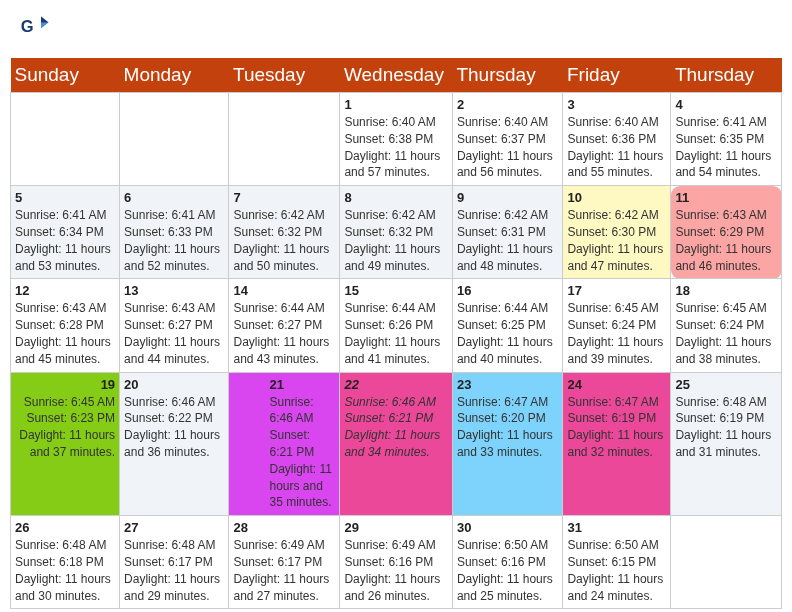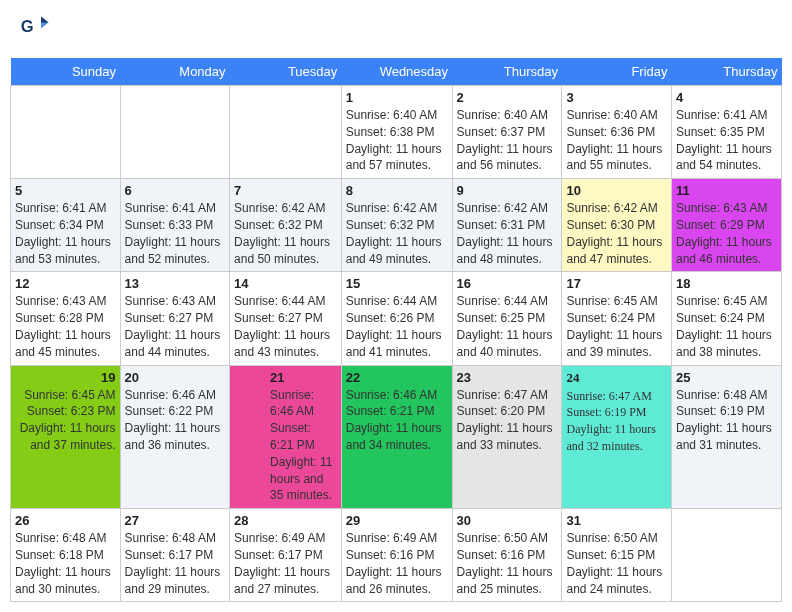--- a/index.html
+++ b/index.html
@@ -43,26 +43,26 @@
     .location-title {
       font-size: 16px;
       color: #555;
     }
     .calendar {
       width: 100%;
       border-collapse: collapse;
       font-size: 11px;
     }
     .calendar th {
-      background: #3b82f6;
+      background: #c2410c;
       color: #fff;
       padding: 6px 4px;
-      text-align: right;
+      text-align: left;
       font-weight: normal;
-      font-size: 13px;
+      font-size: 19px;
     }
     .calendar td {
       border: 1px solid #ccc;
       vertical-align: top;
       padding: 4px;
       width: 113px;
       min-height: 80px;
       background: #fff;
     }
     .calendar tr:nth-child(even) td {
@@ -179,21 +179,21 @@
           <div class="day-info" style="white-space: pre-line;">Sunrise: 6:42 AM
 Sunset: 6:31 PM
 Daylight: 11 hours and 48 minutes.</div>
         </td>
         <td style="background: #fef9c3;">
           <div class="day-number">10</div>
           <div class="day-info" style="white-space: pre-line;">Sunrise: 6:42 AM
 Sunset: 6:30 PM
 Daylight: 11 hours and 47 minutes.</div>
         </td>
-        <td style="background: #d946ef;">
+        <td style="background: #fca5a5; border-radius: 9px;">
           <div class="day-number">11</div>
           <div class="day-info" style="white-space: pre-line;">Sunrise: 6:43 AM
 Sunset: 6:29 PM
 Daylight: 11 hours and 46 minutes.</div>
         </td>
       </tr>
       <tr>
         <td>
           <div class="day-number">12</div>
           <div class="day-info" style="white-space: pre-line;">Sunrise: 6:43 AM
@@ -243,39 +243,39 @@
           <div class="day-info" style="white-space: pre-line;">Sunrise: 6:45 AM
 Sunset: 6:23 PM
 Daylight: 11 hours and 37 minutes.</div>
         </td>
         <td style="background: rgb(240, 244, 248); margin-left: 40px;">
           <div class="day-number">20</div>
           <div class="day-info" style="white-space: pre-line;">Sunrise: 6:46 AM
 Sunset: 6:22 PM
 Daylight: 11 hours and 36 minutes.</div>
         </td>
-        <td style="background: #ec4899; padding-left: 40px;">
+        <td style="background: #d946ef; padding-left: 40px;">
           <div class="day-number">21</div>
           <div class="day-info" style="white-space: pre-line;">Sunrise: 6:46 AM
 Sunset: 6:21 PM
 Daylight: 11 hours and 35 minutes.</div>
         </td>
-        <td style="background: #22c55e;">
+        <td style="background: #ec4899; font-style: italic;">
           <div class="day-number">22</div>
           <div class="day-info" style="white-space: pre-line;">Sunrise: 6:46 AM
 Sunset: 6:21 PM
 Daylight: 11 hours and 34 minutes.</div>
         </td>
-        <td style="background: #e5e5e5;">
+        <td style="background: #7dd3fc;">
           <div class="day-number">23</div>
           <div class="day-info" style="white-space: pre-line;">Sunrise: 6:47 AM
 Sunset: 6:20 PM
 Daylight: 11 hours and 33 minutes.</div>
         </td>
-        <td style="background: #5eead4; font-family: Liberation Serif, serif;">
+        <td style="background: #ec4899;">
           <div class="day-number">24</div>
           <div class="day-info" style="white-space: pre-line;">Sunrise: 6:47 AM
 Sunset: 6:19 PM
 Daylight: 11 hours and 32 minutes.</div>
         </td>
         <td style="background: rgb(240, 244, 248);">
           <div class="day-number">25</div>
           <div class="day-info" style="white-space: pre-line;">Sunrise: 6:48 AM
 Sunset: 6:19 PM
 Daylight: 11 hours and 31 minutes.</div>

